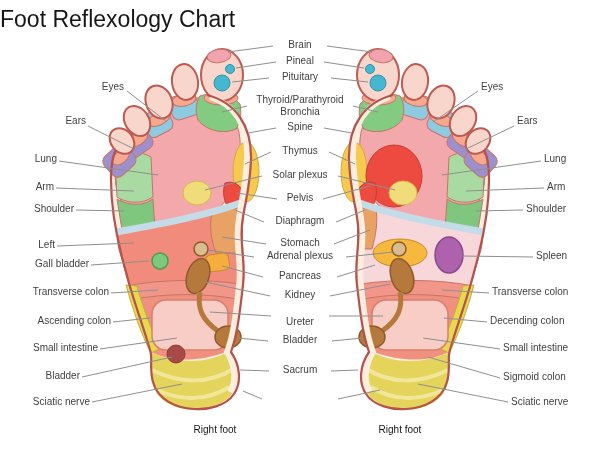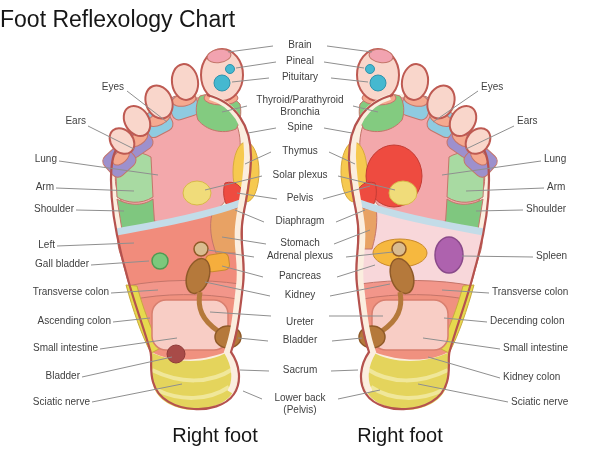--- a/index.html
+++ b/index.html
@@ -5,21 +5,21 @@
   html,body{margin:0;padding:0;background:#fff;}
   .stage{position:relative;width:600px;height:450px;background:#fff;overflow:hidden;
          font-family:"Liberation Sans",sans-serif;}
   .art{position:absolute;left:0;top:0;}
   .title{position:absolute;left:0;top:6px;width:600px;text-align:left;
          font-size:23px;color:#161616;}
   .lbl{position:absolute;font-size:10px;line-height:1.2;color:#3f3f3f;white-space:pre-line;}
   .lbl.c{left:300px;transform:translateX(-50%);text-align:center;}
   .lbl.l{text-align:right;}
   .lbl.r{text-align:left;}
-  .foot-caption{position:absolute;font-size:20px;color:#161616;transform:translateX(-50%);}
+  .foot-caption{position:absolute;font-size:10px;color:#161616;transform:translateX(-50%);}
 </style>
 </head>
 <body>
 
 <div class="stage">
 
   <svg class="art" width="600" height="450" viewBox="0 0 600 450">
     <defs>
 
       <g id="f-under">
@@ -164,22 +164,20 @@
   <span class="lbl c" style="top:169px">Solar plexus</span>
   <span class="lbl c" style="top:192px">Pelvis</span>
   <span class="lbl c" style="top:215px">Diaphragm</span>
   <span class="lbl c" style="top:237px">Stomach</span>
   <span class="lbl c" style="top:250px">Adrenal plexus</span>
   <span class="lbl c" style="top:270px">Pancreas</span>
   <span class="lbl c" style="top:289px">Kidney</span>
   <span class="lbl c" style="top:316px">Ureter</span>
   <span class="lbl c" style="top:334px">Bladder</span>
   <span class="lbl c" style="top:364px">Sacrum</span>
-  <span class="lbl c" style="top:392px">Lower back
-(Pelvis)</span>
 
   <span class="lbl l" style="right:476px;top:81px">Eyes</span>
   <span class="lbl l" style="right:514px;top:115px">Ears</span>
   <span class="lbl l" style="right:543px;top:153px">Lung</span>
   <span class="lbl l" style="right:546px;top:181px">Arm</span>
   <span class="lbl l" style="right:526px;top:203px">Shoulder</span>
   <span class="lbl l" style="right:545px;top:239px">Left</span>
   <span class="lbl l" style="right:511px;top:258px">Gall bladder</span>
   <span class="lbl l" style="right:491px;top:286px">Transverse colon</span>
   <span class="lbl l" style="right:489px;top:315px">Ascending colon</span>
@@ -189,19 +187,19 @@
 
   <span class="lbl r" style="left:481px;top:81px">Eyes</span>
   <span class="lbl r" style="left:517px;top:115px">Ears</span>
   <span class="lbl r" style="left:544px;top:153px">Lung</span>
   <span class="lbl r" style="left:547px;top:181px">Arm</span>
   <span class="lbl r" style="left:526px;top:203px">Shoulder</span>
   <span class="lbl r" style="left:536px;top:250px">Spleen</span>
   <span class="lbl r" style="left:492px;top:286px">Transverse colon</span>
   <span class="lbl r" style="left:490px;top:315px">Decending colon</span>
   <span class="lbl r" style="left:503px;top:342px">Small intestine</span>
-  <span class="lbl r" style="left:503px;top:371px">Kidney colon</span>
+  <span class="lbl r" style="left:503px;top:371px">Sigmoid colon</span>
   <span class="lbl r" style="left:511px;top:396px">Sciatic nerve</span>
 
   <span class="foot-caption" style="left:215px;top:424px">Right foot</span>
   <span class="foot-caption" style="left:400px;top:424px">Right foot</span>
 
 </div>
 
 </body></html>

